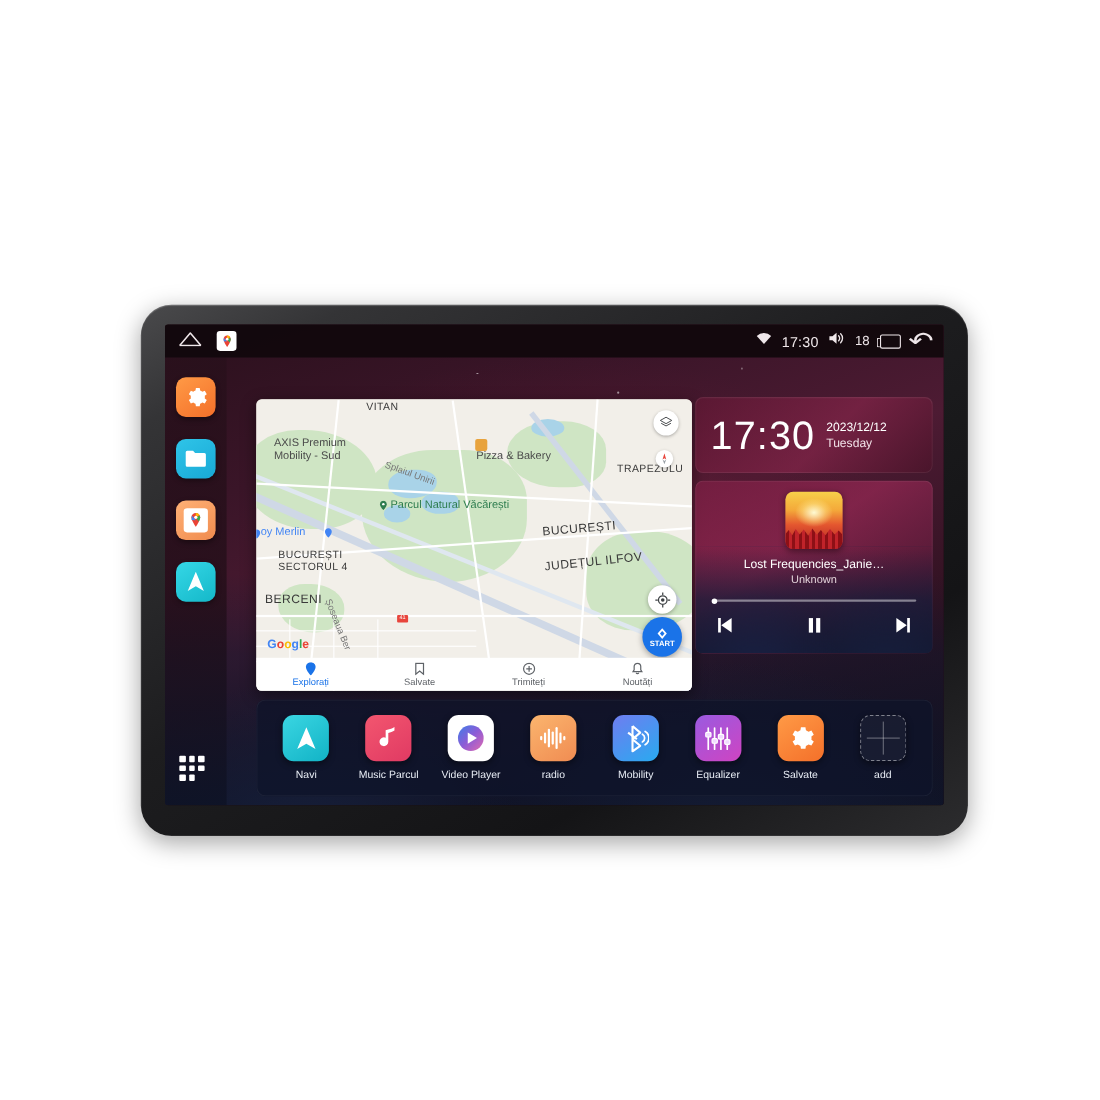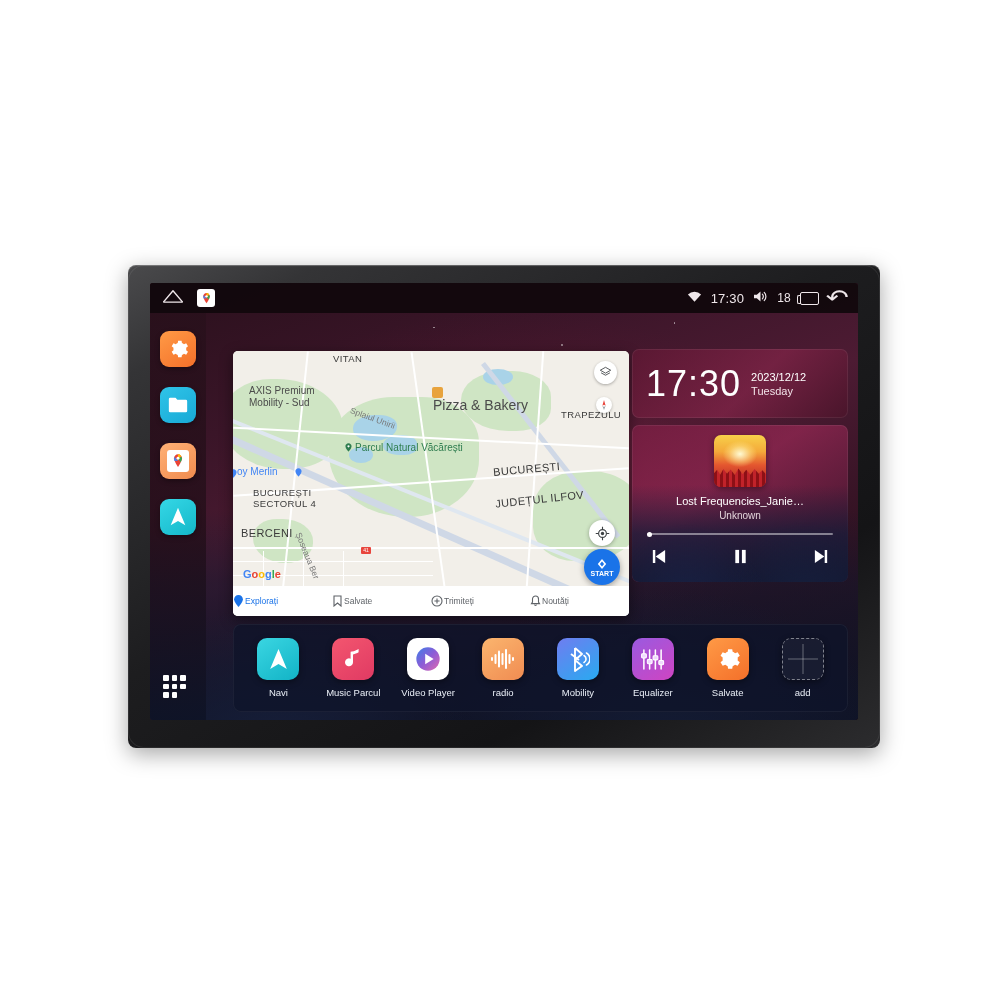--- a/index.html
+++ b/index.html
@@ -4,22 +4,22 @@
 <style>
   * { margin:0; padding:0; box-sizing:border-box; }
   html,body{
     width:1000px; height:1000px; background:#ffffff; overflow:hidden;
     font-family:"Liberation Sans", sans-serif;
   }
   #stage{ position:relative; width:1000px; height:1000px; }
 
   
   #device{
-    position:absolute; left:128px; top:265px; width:752px; height:483px;
-    border-radius:8px;
+    position:absolute; left:128px; top:277px; width:752px; height:483px;
+    border-radius:28px;
     background:linear-gradient(150deg,#4a4a4c 0%,#343436 12%,#1d1d1f 45%,#141416 75%,#2c2c2e 100%);
     box-shadow:0 6px 22px rgba(0,0,0,.35), inset 0 1px 1px rgba(255,255,255,.22);
     padding:18px 22px 28px 22px;
   }
   #device:after{
     content:""; position:absolute; inset:0; border-radius:16px; pointer-events:none;
     box-shadow:inset 0 0 0 1px rgba(255,255,255,.08);
   }
   #screen{
     position:relative; width:100%; height:100%; overflow:hidden; border-radius:3px;
@@ -128,21 +128,21 @@
   .compass{
     position:absolute; right:17px; top:46px; width:16px; height:16px; border-radius:50%;
     background:#fff; z-index:6; display:flex; align-items:center; justify-content:center;
     box-shadow:0 1px 3px rgba(0,0,0,.25);
   }
   .mapnav{
     position:absolute; left:0; right:0; bottom:0; height:30px; background:#fff; z-index:7;
     display:flex; align-items:center;
   }
   .mapnav .tab{
-    flex:1; display:flex; flex-direction:row; align-items:center; gap:1px; color:#5f6368;
+    flex:1; display:flex; flex-direction:column; align-items:center; gap:1px; color:#5f6368;
   }
   .mapnav .tab.active{ color:#1a73e8; }
   .mapnav .tab .tl{ font-size:8.5px; }
 
   
   #rightcol{
     position:absolute; right:10px; top:66px; width:216px; z-index:25;
     display:flex; flex-direction:column; gap:7px;
   }
   .clockw{
@@ -360,21 +360,21 @@
               <path d="M5 0C2.5 0 .6 2 .6 4.3 .6 7.5 5 12 5 12s4.4-4.5 4.4-7.7C9.4 2 7.5 0 5 0z" fill="#4285f4"></path>
             </svg>
           <svg class="poi-dot" style="left:62px;top:117px" viewBox="0 0 10 12">
               <path d="M5 0C2.5 0 .6 2 .6 4.3 .6 7.5 5 12 5 12s4.4-4.5 4.4-7.7C9.4 2 7.5 0 5 0z" fill="#4285f4"></path>
             </svg>
           <div style="position:absolute;left:128px;top:196px;width:10px;height:7px;background:#e8453c;border-radius:1px;color:#fff;font-size:5px;text-align:center;line-height:7px">41</div>
 
           <div class="maplbl big" style="left:100px;top:2px">VITAN</div>
           <div class="maplbl" style="left:16px;top:34px;font-size:10px">AXIS Premium</div>
           <div class="maplbl" style="left:16px;top:46px;font-size:10px">Mobility - Sud</div>
-          <div class="maplbl" style="left:200px;top:46px;font-size:14px">Pizza &amp; Bakery</div>
+          <div class="maplbl" style="left:200px;top:46px;font-size:10px">Pizza &amp; Bakery</div>
           <div class="maplbl" style="left:116px;top:62px;transform:rotate(20deg);color:#777">Splaiul Unirii</div>
           <div class="maplbl big" style="left:328px;top:58px">TRAPEZULU</div>
           <div class="maplbl park" style="left:122px;top:91px;font-size:10px">Parcul Natural Văcărești</div>
           <div class="maplbl" style="left:4px;top:115px;font-size:10px;color:#4285f4">oy Merlin</div>
           <div class="maplbl big" style="left:260px;top:112px;font-size:11px;transform:rotate(-5deg)">BUCUREȘTI</div>
           <div class="maplbl big" style="left:20px;top:136px">BUCUREȘTI</div>
           <div class="maplbl big" style="left:20px;top:147px">SECTORUL 4</div>
           <div class="maplbl big" style="left:262px;top:142px;font-size:11px;transform:rotate(-6deg)">JUDEȚUL ILFOV</div>
           <div class="maplbl big" style="left:8px;top:176px;font-size:11px">BERCENI</div>
           <div class="maplbl" style="left:70px;top:180px;transform:rotate(68deg);transform-origin:left top;color:#777">Șoseaua Ber</div>

